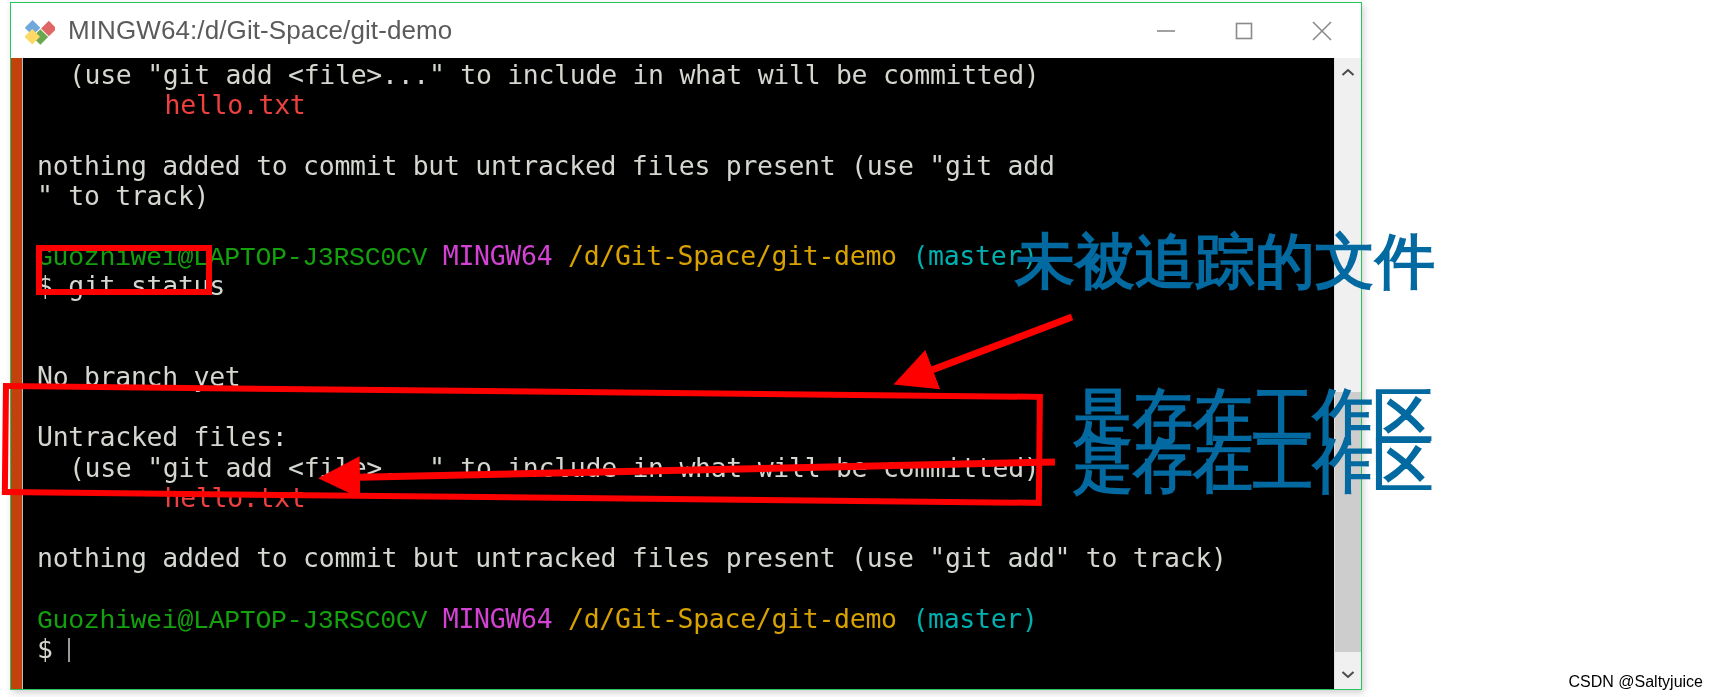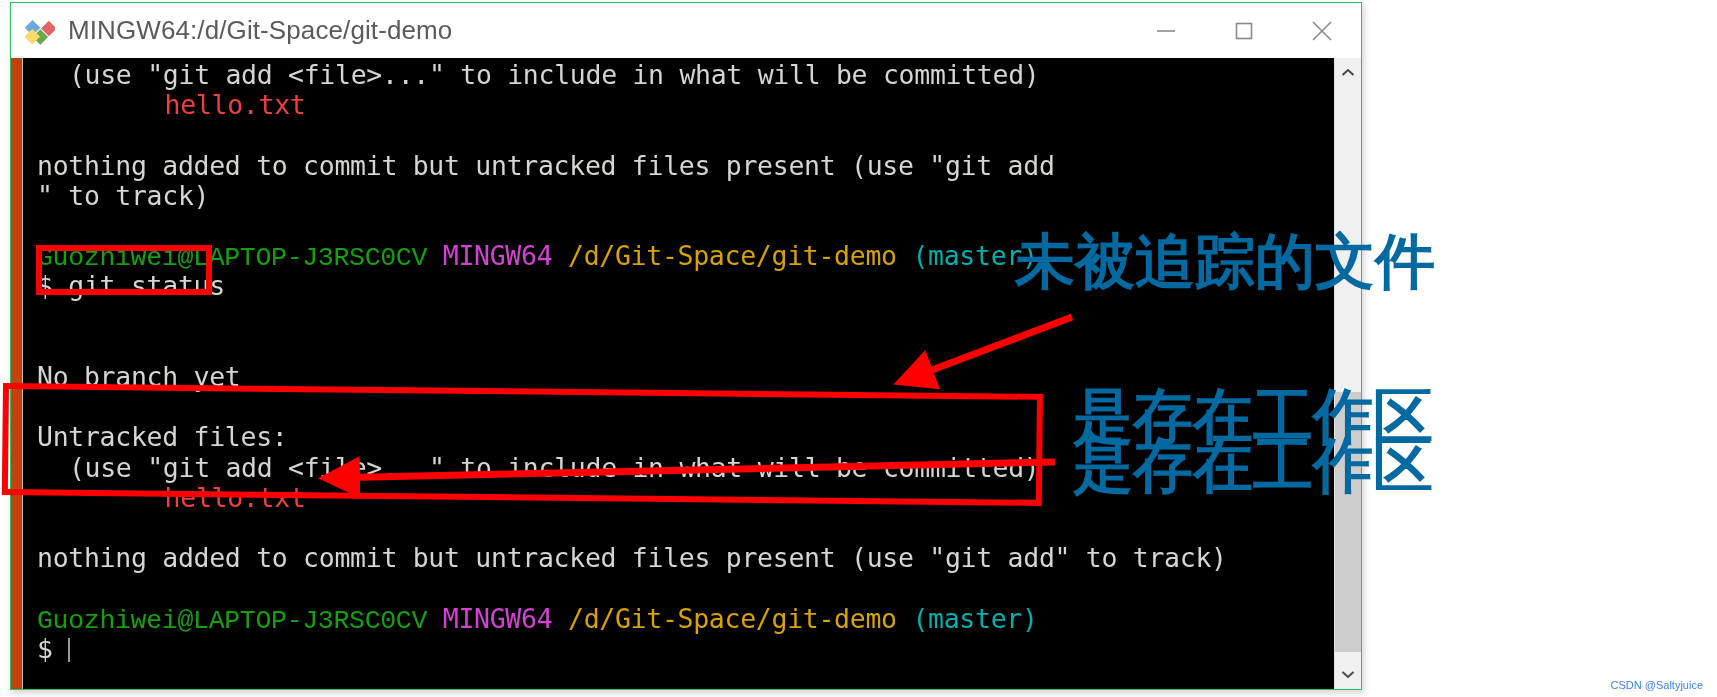--- a/index.html
+++ b/index.html
@@ -180,22 +180,22 @@
   #anno-1 { left: 1015px; top: 232px; }
   #anno-2 { left: 1015px; top: 290px; }
   #anno-3 { left: 1073px; top: 387px; }
   #anno-4 { left: 1073px; top: 436px; }
 
   
   #watermark {
     position: absolute;
     right: 14px;
     bottom: 6px;
-    color: #3b82f6;
-    font-size: 11px;
+    color: #000000;
+    font-size: 16px;
     font-family: "Liberation Sans", sans-serif;
     white-space: nowrap;
   }
 </style>
 </head>
 <body>
 
 <div id="window">
 
   <div id="titlebar">

